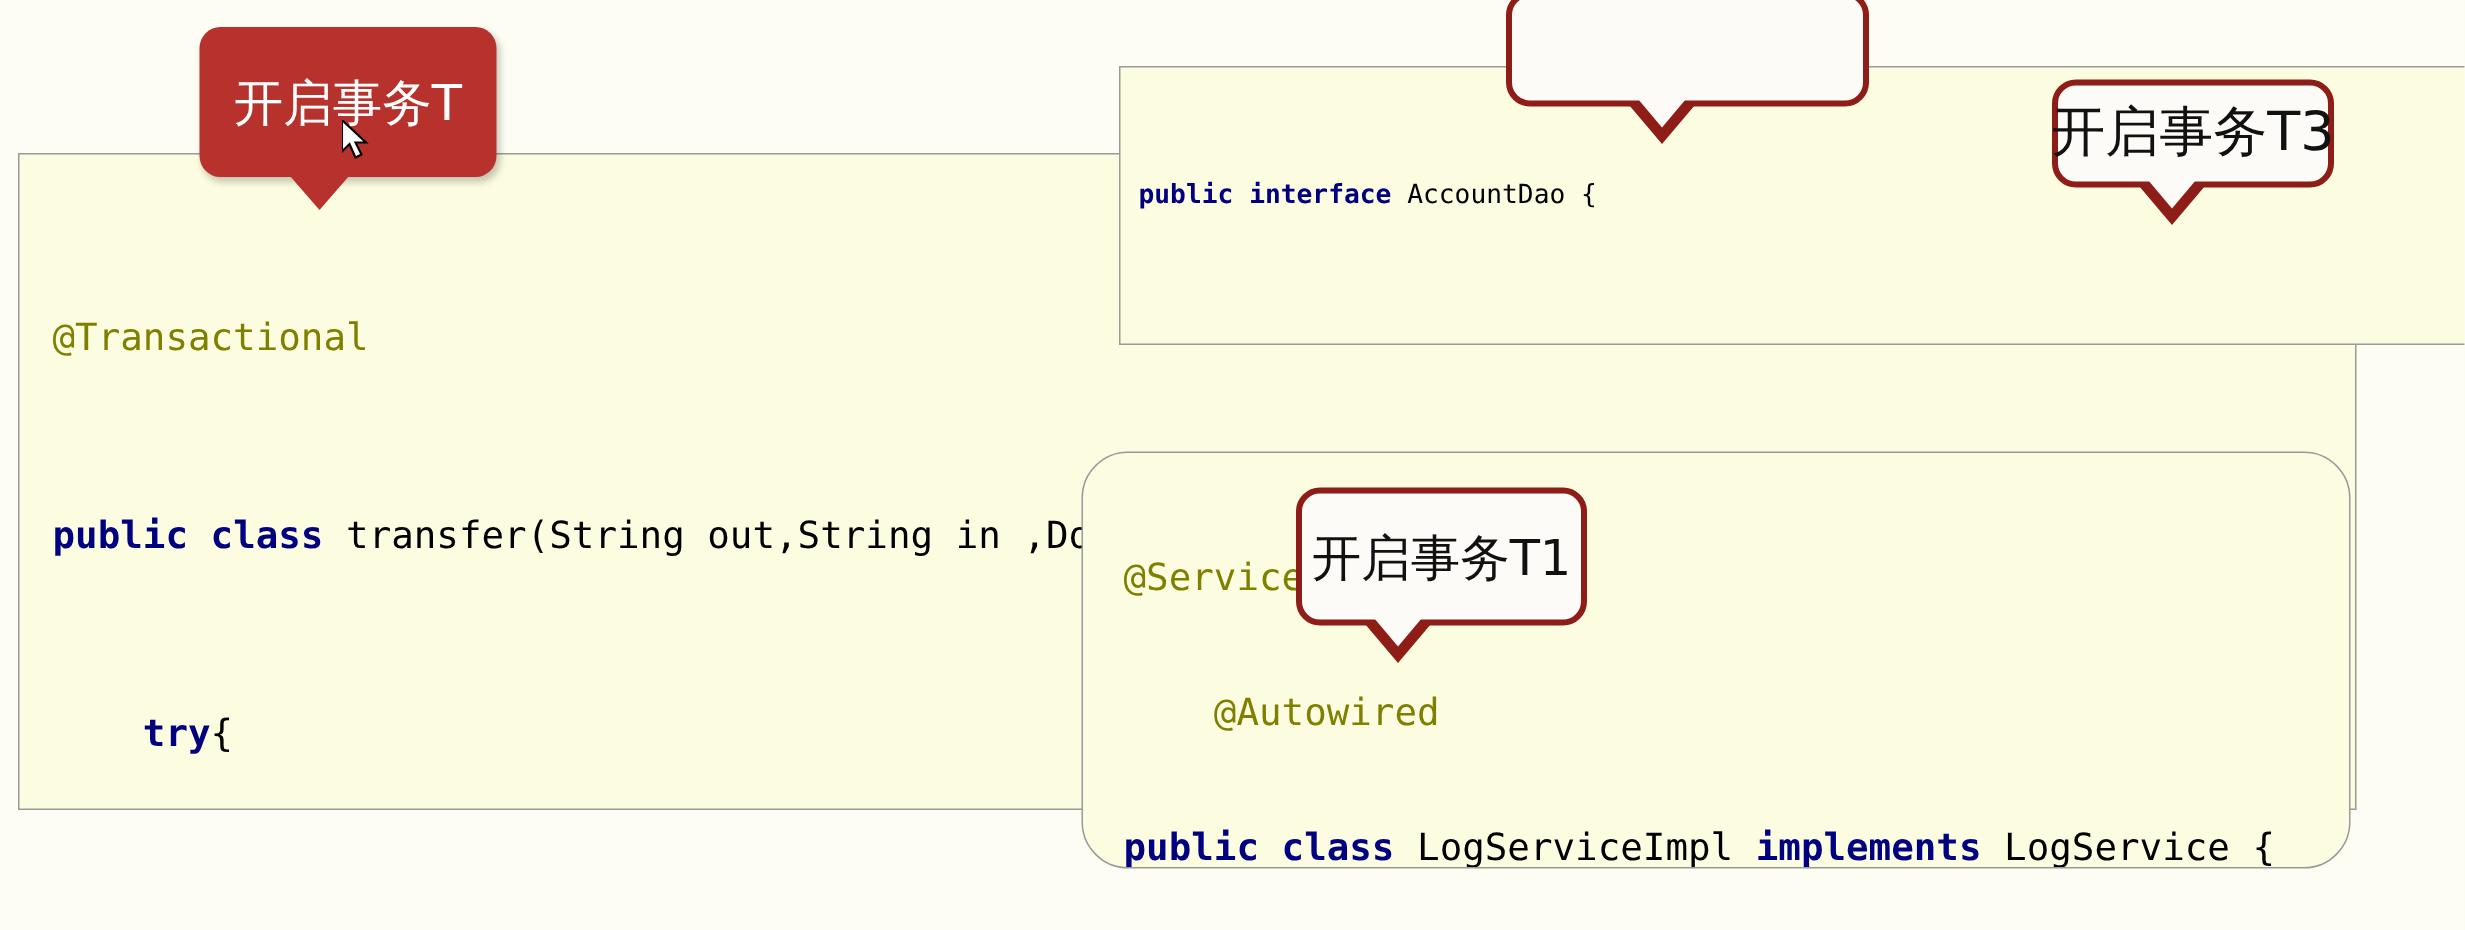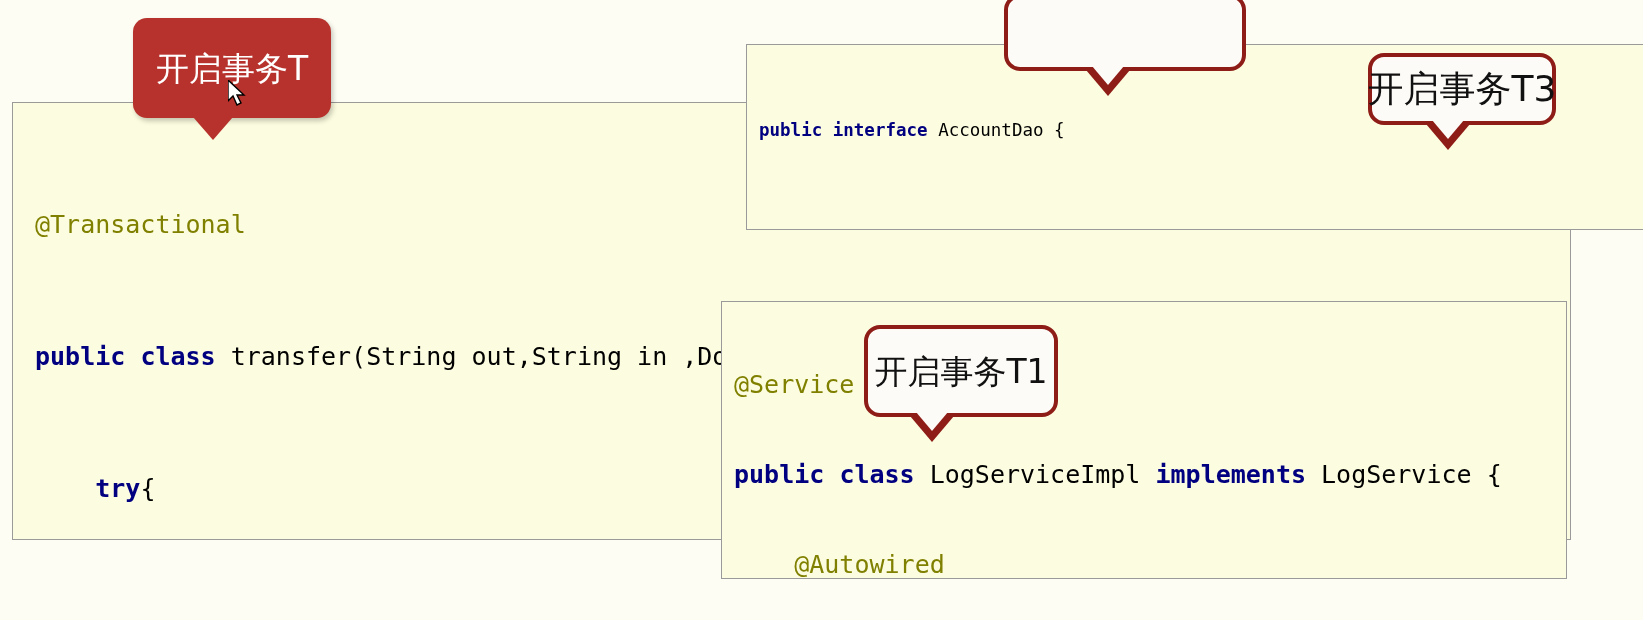--- a/index.html
+++ b/index.html
@@ -37,22 +37,23 @@
     font-size: 17.5px;
     line-height: 31px;
     padding: 8px 0 0 12px;
     z-index: 2;
   }
   #panel-service {
     left: 721px; top: 301px;
     width: 846px; height: 278px;
     font-size: 25px;
     line-height: 30px;
-    padding: 8px 0 0 12px;
+    padding: 8px 0 0 27px;
     z-index: 2;
+    border-radius: 31px;
   }
   .ln { display: block; }
   .sp { white-space: pre; }
 
   
   .kw   { color: #000080; font-weight: bold; }   
   .ann  { color: #808000; text-align: center; }                       
   .id   { color: #000000; }                       
   .cls  { color: #000000; }
 
@@ -166,22 +167,22 @@
   
   
   
   
   
   
 </div>
 
 <div class="panel" id="panel-service">
   <span class="ln"><span class="ann">@Service</span></span>
+  <span class="ln"><span class="sp">    </span><span class="ann">@Autowired</span></span>
   <span class="ln"><span class="kw">public</span> <span class="kw">class</span> <span class="cls">LogServiceImpl</span> <span class="kw">implements</span> <span class="cls">LogService</span> <span class="id">{</span></span>
-  <span class="ln"><span class="sp">    </span><span class="ann">@Autowired</span></span>
   
   
   
   
   
   
 </div>
 
 <div class="callout" id="callout-T">
   <span class="txt">开启事务T</span>

